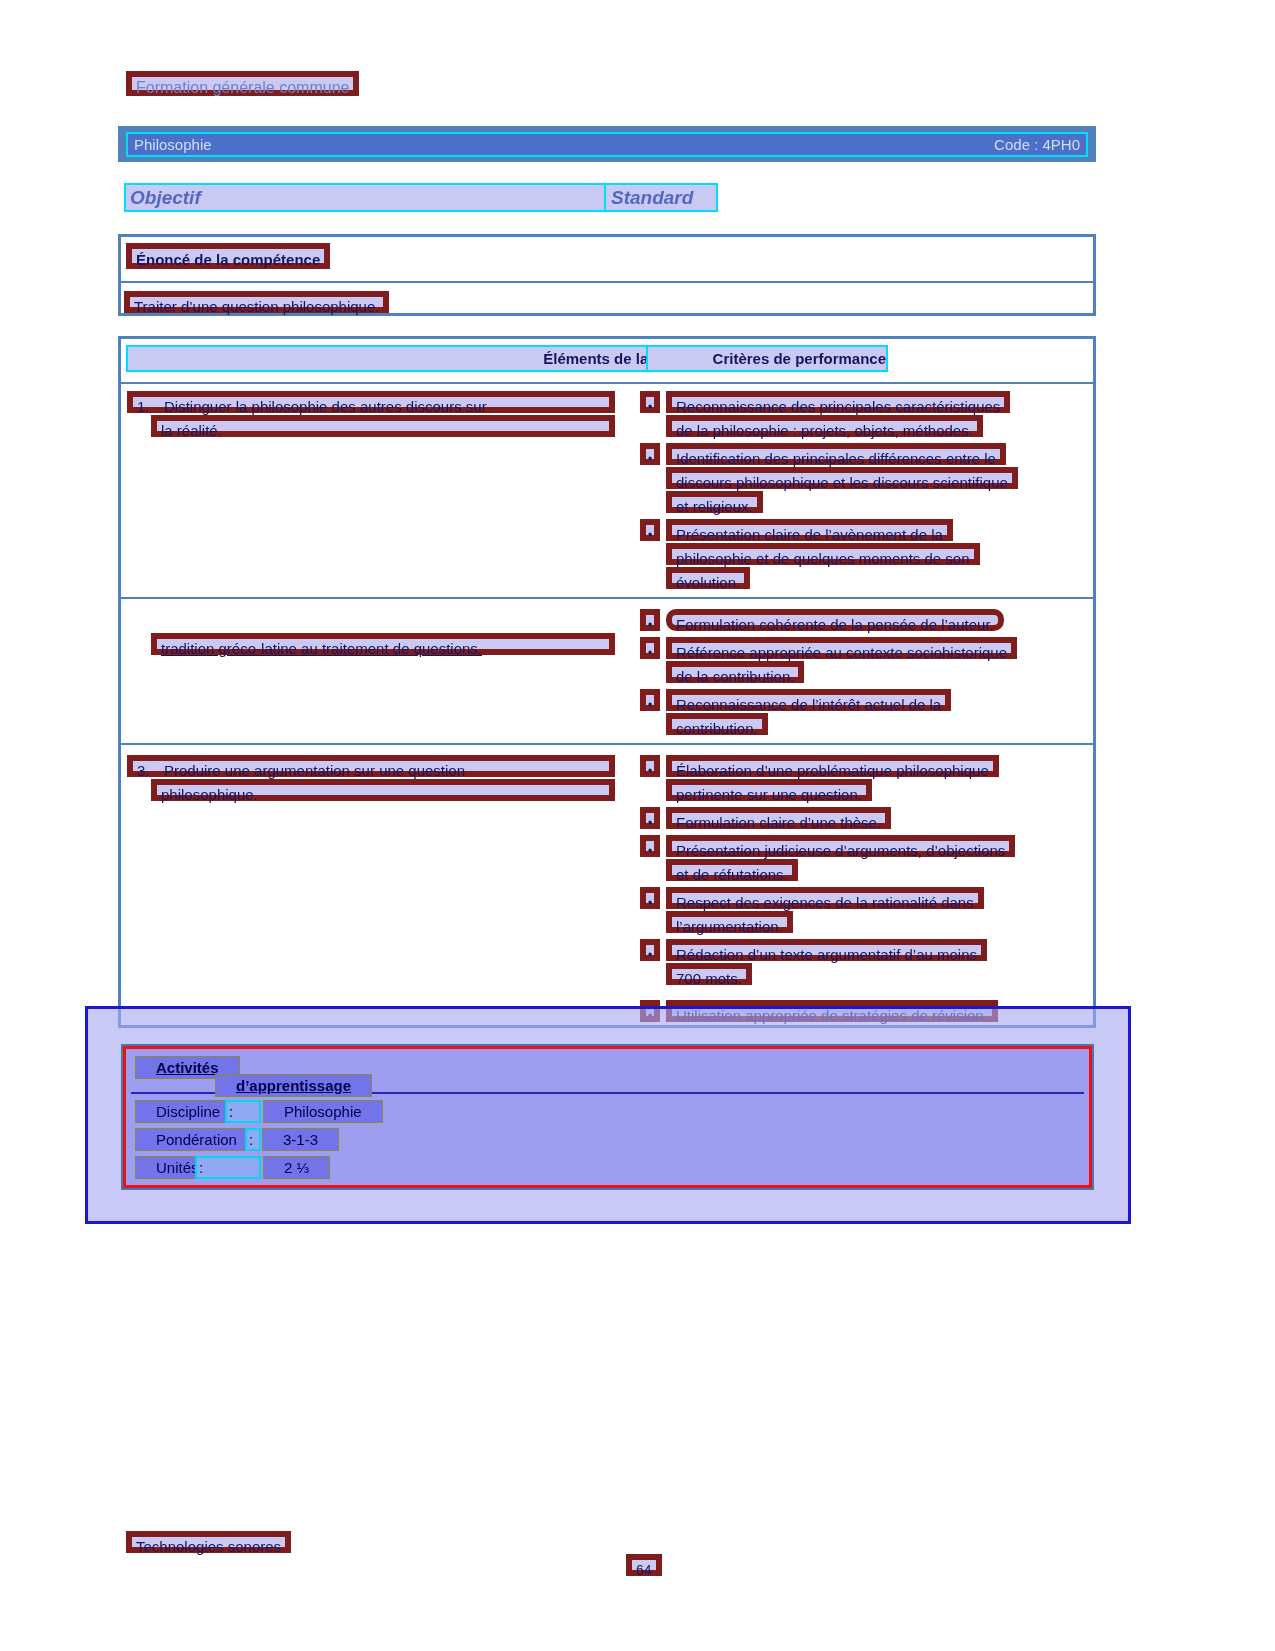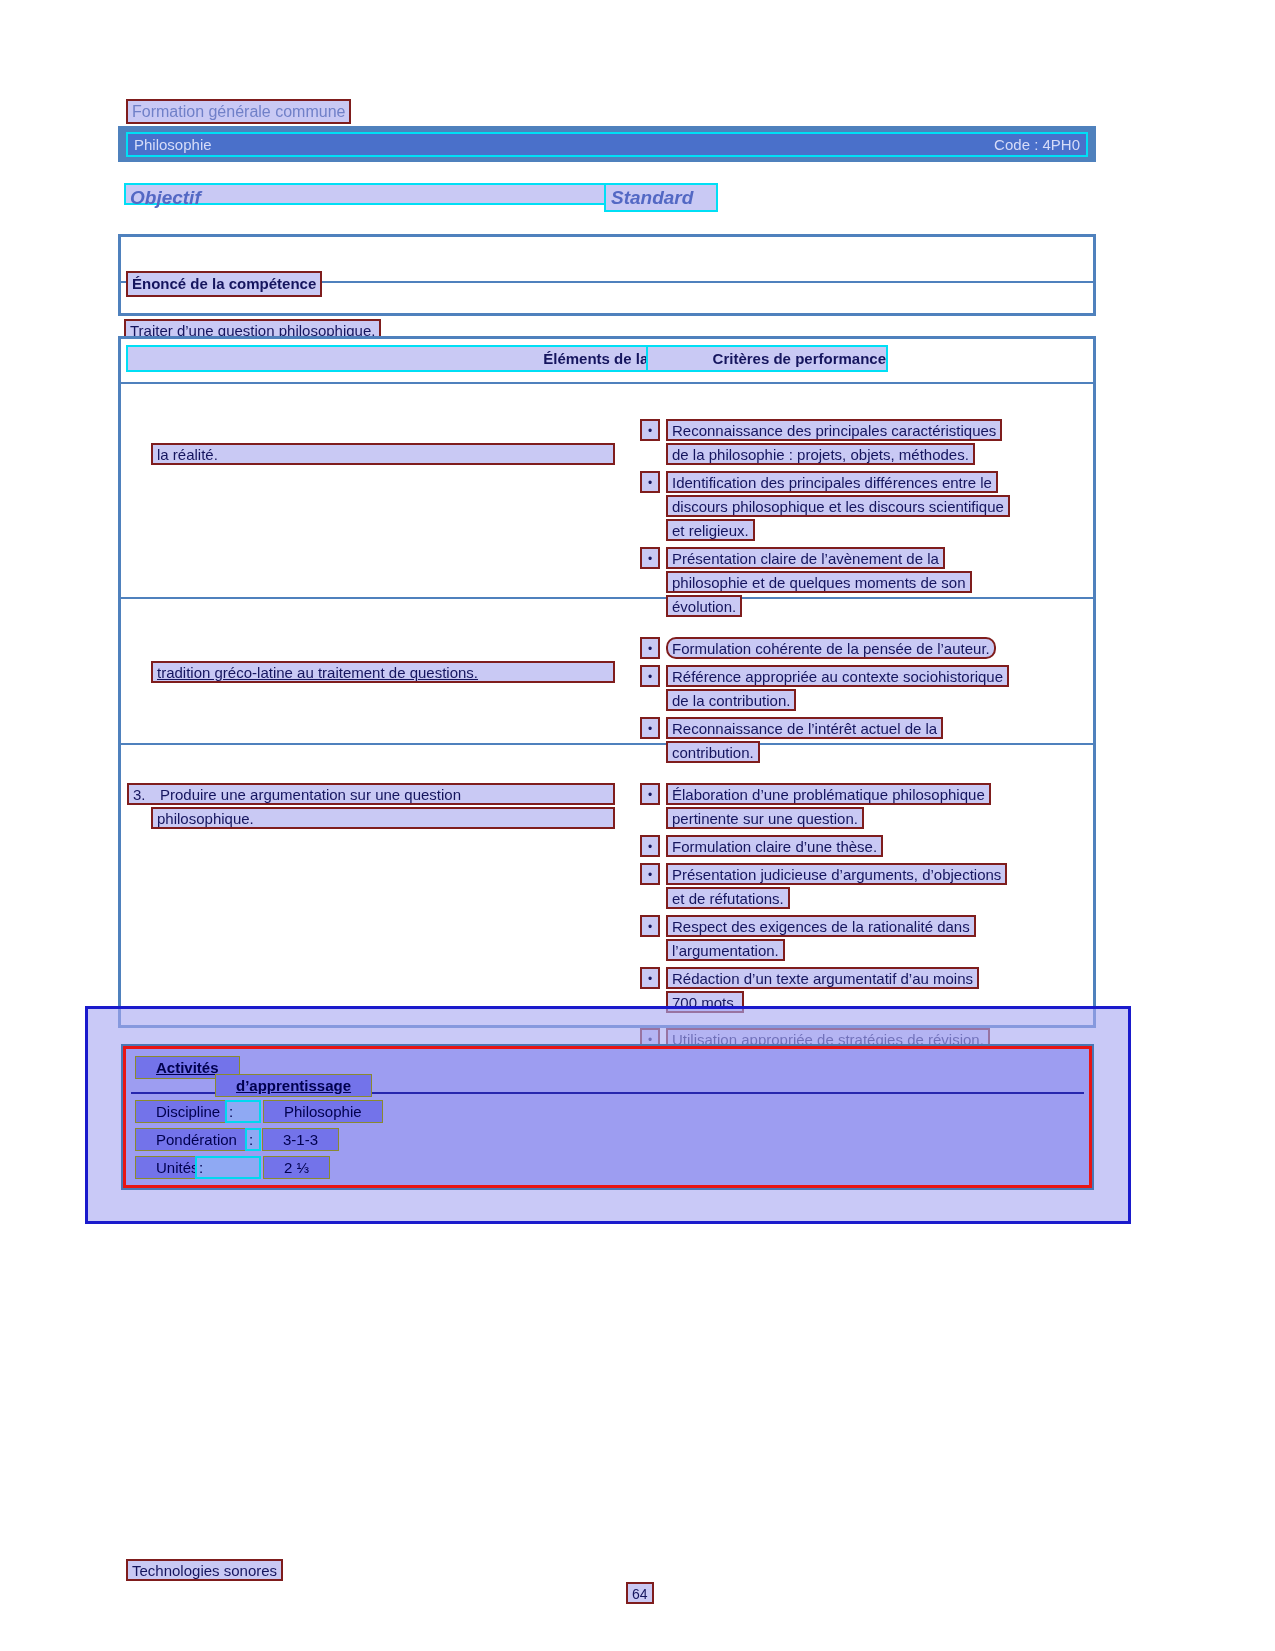--- a/index.html
+++ b/index.html
@@ -3,39 +3,39 @@
 <meta charset="utf-8">
 <style>
   * { margin:0; padding:0; box-sizing:border-box; }
   html,body { background:#e8e8e8; }
   .page {
     position:relative; width:1275px; height:1651px; background:#ffffff;
     font-family:"Liberation Sans","DejaVu Sans",sans-serif; overflow:hidden;
   }
   
   .hl {
-    position:absolute; background:#c9c9f4; border:2px solid #7f1d1d;
+    position:absolute; background:#c9c9f4; border:6px solid #7f1d1d;
     color:#15155e; font-size:15px; line-height:18px; padding:1px 4px;
-    white-space:nowrap; height:22px;margin-top:28px;
+    white-space:nowrap; height:22px;
   }
   .hl.bold { font-weight:bold; }
   .num { display:inline-block; width:27px; }
   .blt { width:20px; text-align:center; font-size:12px; padding:1px 0; }
   .sep { position:absolute; height:2px; background:#4f81bd; }
   .frame { position:absolute; border:3px solid #4f81bd; background:#ffffff; }
   
   .bar { position:absolute; left:118px; top:126px; width:978px; height:36px; background:#4f81bd; }
   .bar-inner {
     position:absolute; left:8px; top:6px; width:962px; height:25px;
     background:#4a70ca; border:2px solid #00dff5; color:#d6dcf8; font-size:15px;
     display:flex; justify-content:space-between; align-items:center; padding:0 6px;
   }
   
   .obj-box {
-    position:absolute; left:124px; top:183px; width:594px; height:22px;
+    position:absolute; left:124px; top:183px; width:594px; height:29px;
     background:#c9c9f4; border:2px solid #00dff5;
     color:#5368c4; font-size:19px; font-weight:bold; font-style:italic;
     line-height:25px; padding-left:4px;
   }
   .std-box {
     position:absolute; left:478px; top:-2px; width:114px; height:29px;
     background:#c9c9f4; border:2px solid #00dff5; line-height:25px; padding-left:5px;
   }
   
   .hdr-box {
@@ -95,20 +95,23 @@
 
   <div class="frame" style="left:118px;top:336px;width:978px;height:692px;"></div>
   <div class="hdr-box">
     <span>Éléments de la compétence</span>
     <div class="right">Critères de performance</div>
   </div>
   <div class="sep" style="left:121px;top:382px;width:972px;"></div>
   <div class="sep" style="left:121px;top:597px;width:972px;"></div>
   <div class="sep" style="left:121px;top:743px;width:972px;"></div>
 
+  <div class="hl" style="left:127px;top:391px;width:488px;">
+    <span class="num">1.</span><span>Distinguer la philosophie des autres discours sur</span>
+  </div>
   <div class="hl" style="left:151px;top:415px;width:464px;">la réalité.</div>
 
   <div class="hl blt" style="left:640px;top:391px;">•</div>
   <div class="hl" style="left:666px;top:391px;">Reconnaissance des principales caractéristiques</div>
   <div class="hl" style="left:666px;top:415px;">de la philosophie : projets, objets, méthodes.</div>
   <div class="hl blt" style="left:640px;top:443px;">•</div>
   <div class="hl" style="left:666px;top:443px;">Identification des principales différences entre le</div>
   <div class="hl" style="left:666px;top:467px;">discours philosophique et les discours scientifique</div>
   <div class="hl" style="left:666px;top:491px;">et religieux.</div>
   <div class="hl blt" style="left:640px;top:519px;">•</div>

